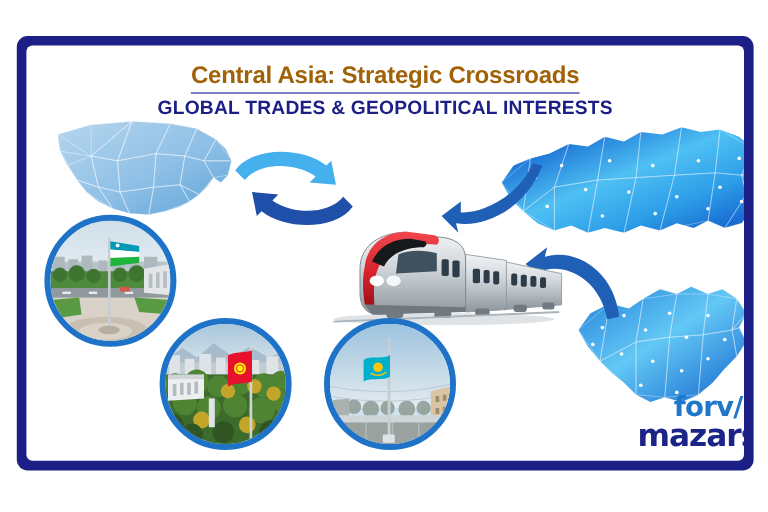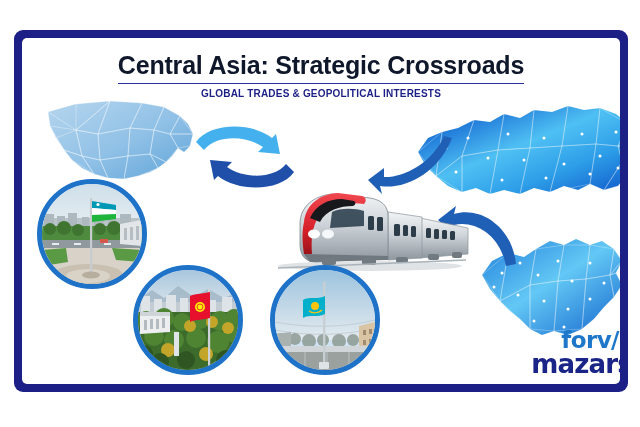--- a/index.html
+++ b/index.html
@@ -16,27 +16,27 @@
     position:absolute;left:14px;top:30px;width:614px;height:362px;
     background:#1b1f86;border-radius:9px;box-sizing:border-box;
   }
   .frame-inner{
     position:absolute;left:8px;top:8px;right:8px;bottom:8px;
     background:#ffffff;border-radius:5px;overflow:hidden;
   }
   
   .title-block{position:absolute;left:0;top:14px;width:100%;text-align:center;}
   .main-title{
-    font-size:25px;font-weight:bold;color:#0f172a;letter-spacing:-0.2px;
+    font-size:20px;font-weight:bold;color:#a16207;letter-spacing:-0.2px;
     line-height:1.1;white-space:nowrap;
     display:inline-block;
     border-bottom:1.6px solid #2a2fa0;padding-bottom:3px;
   }
   .sub-title{
-    margin-top:4px;font-size:10px;font-weight:bold;color:#1b1f86;
+    margin-top:4px;font-size:16px;font-weight:bold;color:#1b1f86;
     letter-spacing:0.2px;white-space:nowrap;
   }
   
   .map{position:absolute;}
   .map-usa{left:16px;top:52px;width:170px;height:106px;}
   .map-russia{left:390px;top:60px;width:230px;height:116px;}
   .map-china{left:450px;top:193px;width:166px;height:120px;}
   .map svg{display:block;width:100%;height:100%;}
   
   .train{position:absolute;left:248px;top:140px;width:200px;height:100px;}

